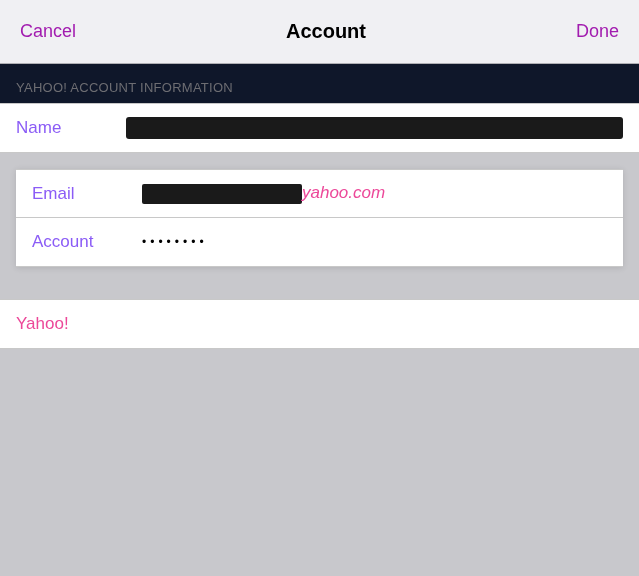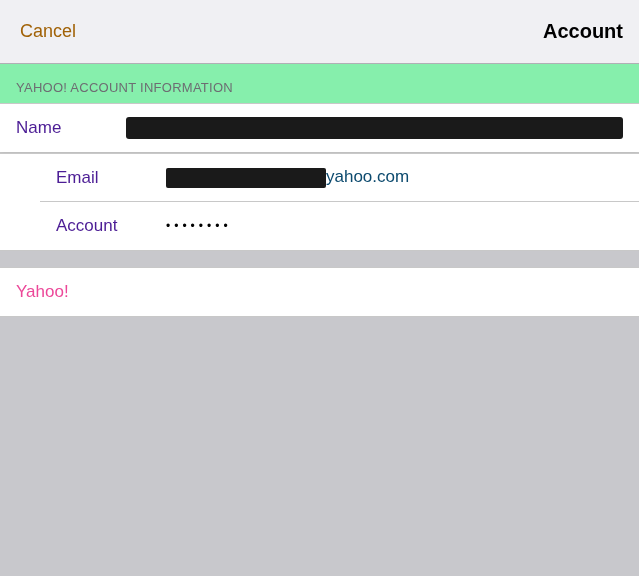--- a/index.html
+++ b/index.html
@@ -21,21 +21,21 @@
       display: flex;
       align-items: center;
       justify-content: space-between;
       background-color: #f0f0f3;
       height: 64px;
       padding: 0 16px;
       border-bottom: 1px solid #b0b0b5;
     }
 
     .nav-cancel, .nav-done {
-      color: #a16207;
+      color: #a21caf;
       font-size: 18px;
       font-weight: 400;
       cursor: pointer;
       padding: 8px 4px;
       background: none;
       border: none;
       text-align: center;
     }
 
     .nav-title {
@@ -45,21 +45,21 @@
       text-align: center;
     }
 
     
     .section-header {
       padding: 16px 16px 8px 16px;
       font-size: 13px;
       color: #6d6d72;
       font-weight: 400;
       letter-spacing: 0.02em;
-      background-color: #86efac;
+      background-color: #0f172a;
     }
 
     
     .table-group {
       background-color: #fff;
       border-top: 1px solid #c8c8c8;
       border-bottom: 1px solid #c8c8c8;
     }
 
     .table-row {
@@ -71,21 +71,21 @@
       border-bottom: 1px solid #c8c8c8;
       position: relative;
     }
 
     .table-row:last-child {
       border-bottom: none;
     }
 
     .row-label {
       font-size: 17px;
-      color: #4c1d95;
+      color: #8b5cf6;
       font-weight: 400;
       min-width: 110px;
     }
 
     .row-value {
       font-size: 17px;
       color: #ec4899;
       font-weight: 400;
       flex: 1;
     }
@@ -94,21 +94,22 @@
       background-color: #1a1a1a;
       color: transparent;
       border-radius: 3px;
       height: 22px;
       width: 90px;
       display: inline-block;
     }
 
     .row-value.email-value {
       font-size: 17px;
-      color: #0c4a6e;
+      color: #ec4899;
+      font-style: italic;
     }
 
     .email-redacted {
       display: inline-block;
       background-color: #1a1a1a;
       color: transparent;
       border-radius: 2px;
       height: 20px;
       width: 160px;
       vertical-align: middle;
@@ -130,31 +131,31 @@
     .bottom-area {
       background-color: #c8c8cc;
       flex: 1;
     }
 
     
     .group-highlighted {
       background-color: #fff;
       border-top: 1px solid #c8c8c8;
       border-bottom: 1px solid #c8c8c8;
-      margin: 0;
+      margin: 16px;
       box-shadow: 0 1px 6px rgba(0,0,0,0.12);
-      padding-left: 40px;
     }
   </style>
 </head>
 <body>
 
 <div class="nav-bar">
   <button class="nav-cancel">Cancel</button>
   <span class="nav-title">Account</span>
+  <button class="nav-done">Done</button>
 </div>
 
 <div class="section-header">YAHOO! ACCOUNT INFORMATION</div>
 
 <div class="table-group">
   <div class="table-row">
     <span class="row-label">Name</span>
     <span class="row-value redacted"></span>
   </div>
 </div>

